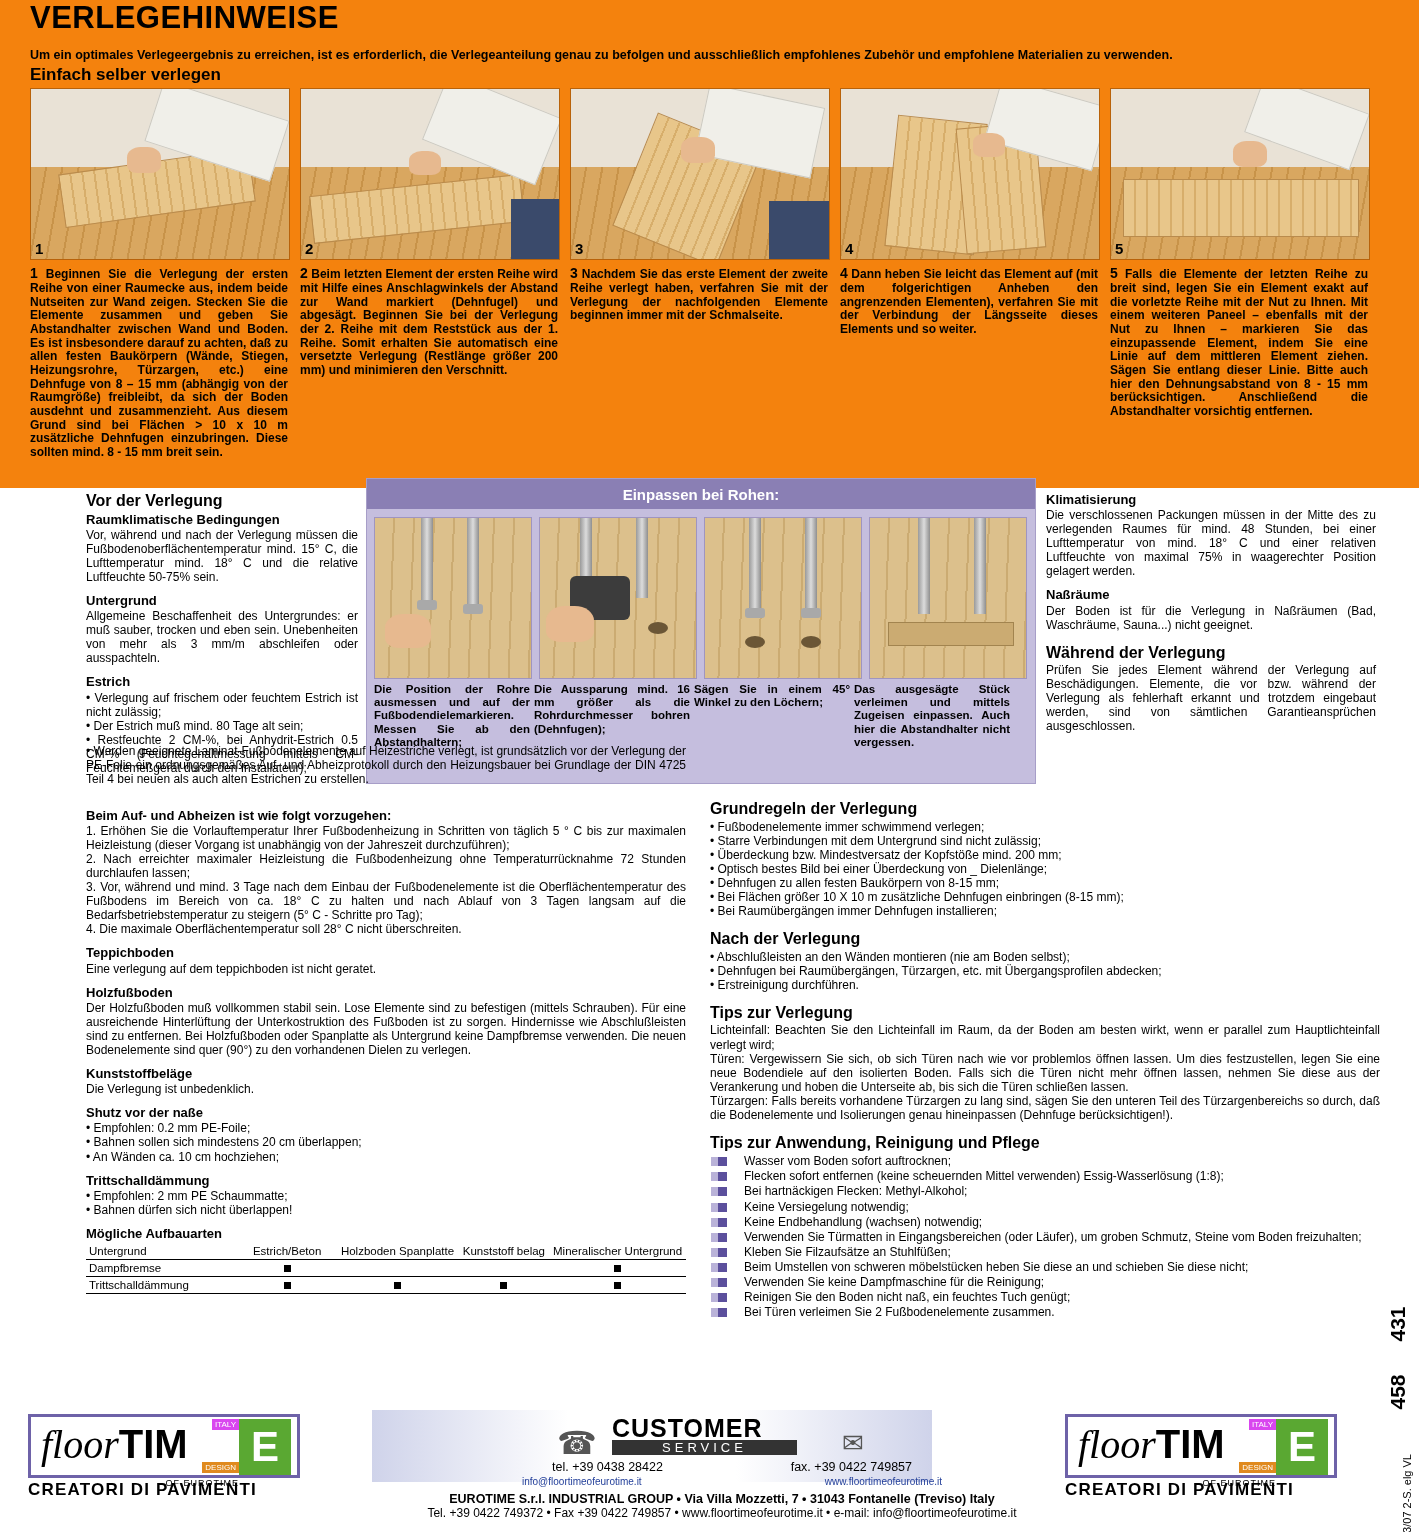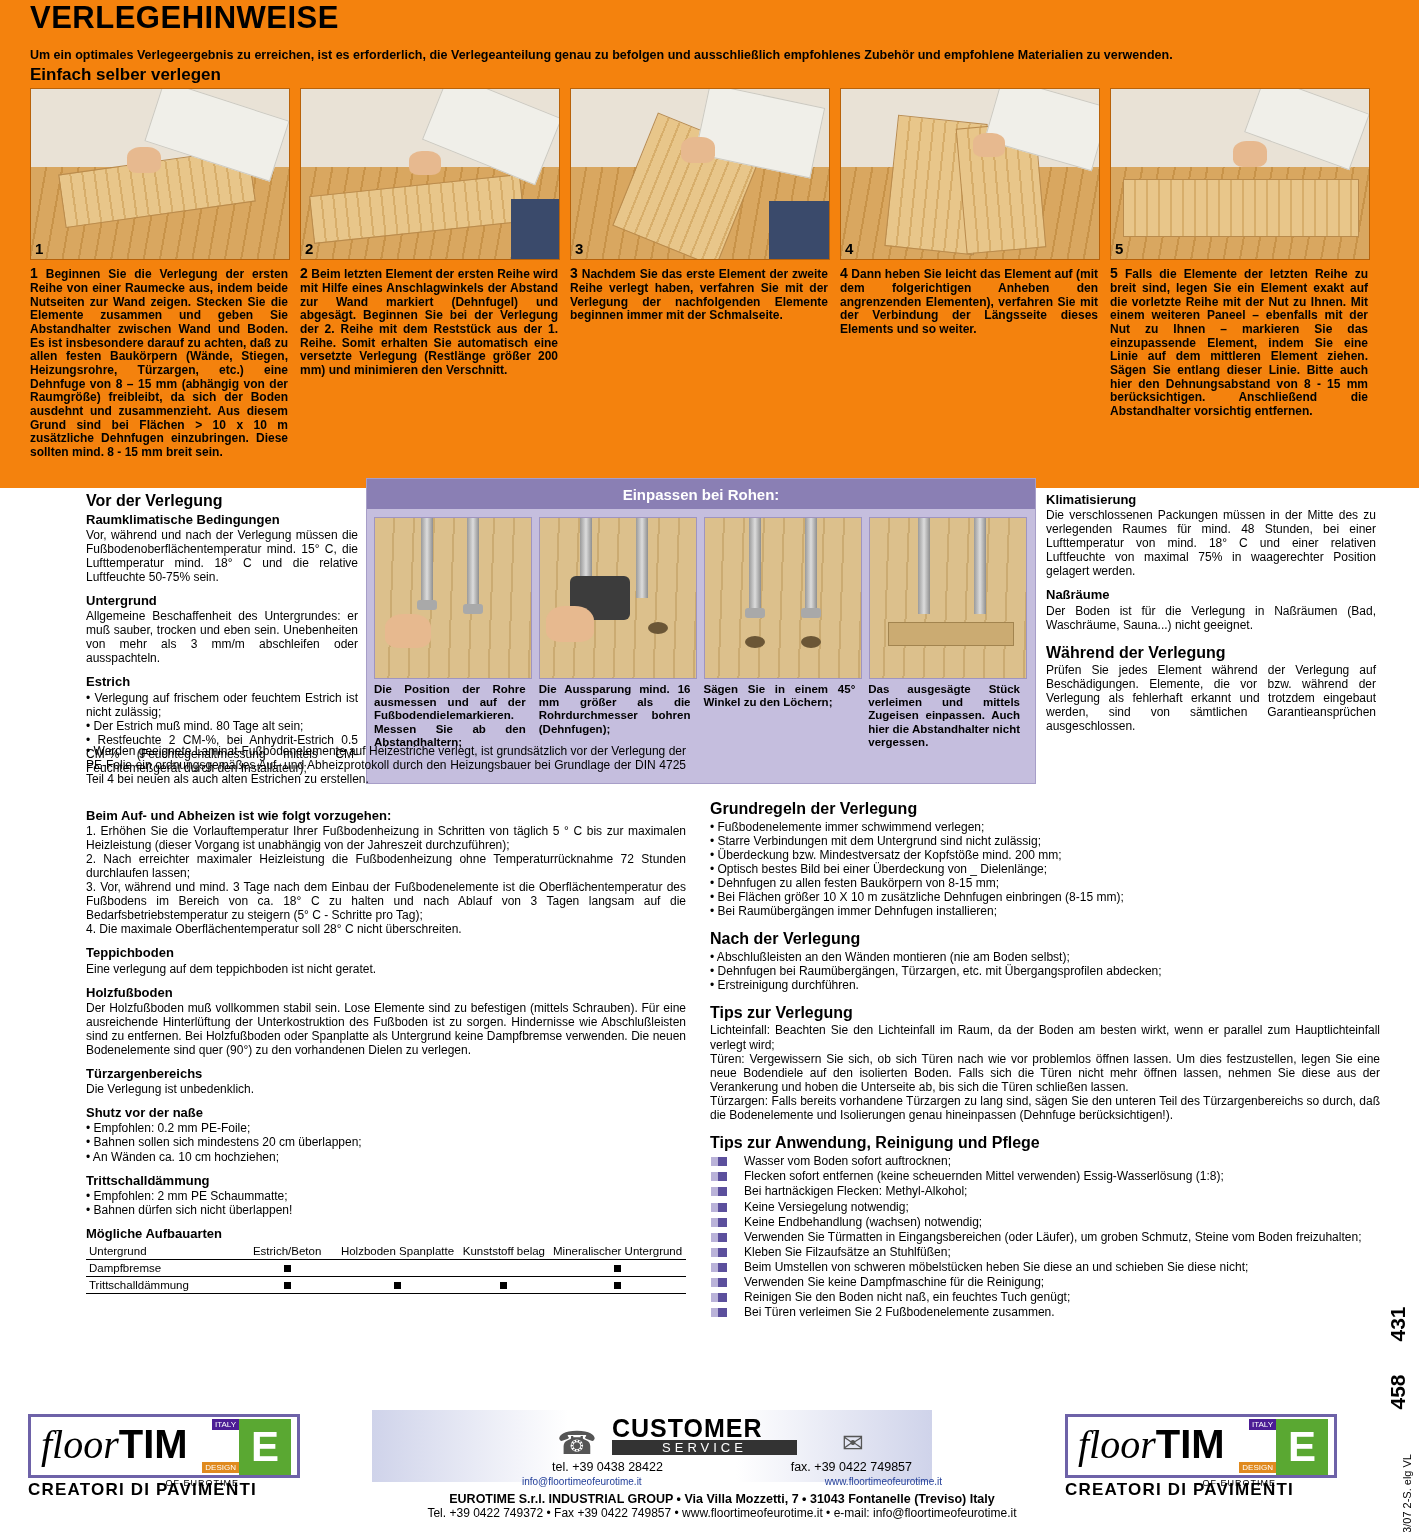--- a/index.html
+++ b/index.html
@@ -126,21 +126,21 @@
     overflow: hidden;
     background: #d8c9a4;
   }
   .pp-floor { position:absolute; left:0; top:0; width:100%; height:100%;
      background: repeating-linear-gradient(92deg,#dcc08c 0px,#dcc08c 18px,#cbab72 18px,#cbab72 20px); }
   .pp-pipe { position:absolute; width:12px; background:linear-gradient(90deg,#9a9a9a,#dcdcdc,#8f8f8f); }
   .pp-pipebase { position:absolute; width:20px; height:10px; background:#a9a9a9; border-radius:3px; }
   .pp-hole { position:absolute; width:20px; height:12px; background:#6b5636; border-radius:50%; }
   .pp-captions {
     display: flex;
-    gap: 13px;
+    gap: 4px;
     padding: 4px 15px 0 7px;
   }
   .pp-cap {
     width: 156px;
     font-size: 11.5px;
     line-height: 1.15;
     font-weight: bold;
     text-align: justify;
   }
 
@@ -241,21 +241,21 @@
     color: #fff;
     font-size: 42px;
     font-weight: bold;
     text-align: center;
     line-height: 56px;
   }
   .logo-italy {
     position: absolute;
     right: 58px; top: 2px;
     font-size: 8px;
-    background: #4c1d95; color: #fff;
+    background: #d946ef; color: #fff;
     padding: 1px 3px;
   }
   .logo-design {
     position: absolute;
     right: 58px; bottom: 2px;
     font-size: 8px;
     background: #e08a1e; color: #fff;
     padding: 1px 3px;
   }
   .logo-sub {
@@ -519,21 +519,21 @@
     <li>3. Vor, während und mind. 3 Tage nach dem Einbau der Fußbodenelemente ist die Oberflächentemperatur des Fußbodens im Bereich von ca. 18° C zu halten und nach Ablauf von 3 Tagen langsam auf die Bedarfsbetriebstemperatur zu steigern (5° C - Schritte pro Tag);</li>
     <li>4. Die maximale Oberflächentemperatur soll 28° C nicht überschreiten.</li>
   </ul>
 
   <h3 class="sec">Teppichboden</h3>
   <p class="t">Eine verlegung auf dem teppichboden ist nicht geratet.</p>
 
   <h3 class="sec">Holzfußboden</h3>
   <p class="t">Der Holzfußboden muß vollkommen stabil sein. Lose Elemente sind zu befestigen (mittels Schrauben). Für eine ausreichende Hinterlüftung der Unterkostruktion des Fußboden ist zu sorgen. Hindernisse wie Abschlußleisten sind zu entfernen. Bei Holzfußboden oder Spanplatte als Untergrund keine Dampfbremse verwenden. Die neuen Bodenelemente sind quer (90°) zu den vorhandenen Dielen zu verlegen.</p>
 
-  <h3 class="sec">Türzargenbereichs</h3>
+  <h3 class="sec">Kunststoffbeläge</h3>
   <p class="t">Die Verlegung ist unbedenklich.</p>
 
   <h3 class="sec">Shutz vor der naße</h3>
   <ul class="plain">
     <li>• Empfohlen: 0.2 mm PE-Foile;</li>
     <li>• Bahnen sollen sich mindestens 20 cm überlappen;</li>
     <li>• An Wänden ca. 10 cm hochziehen;</li>
   </ul>
 
   <h3 class="sec">Trittschalldämmung</h3>

